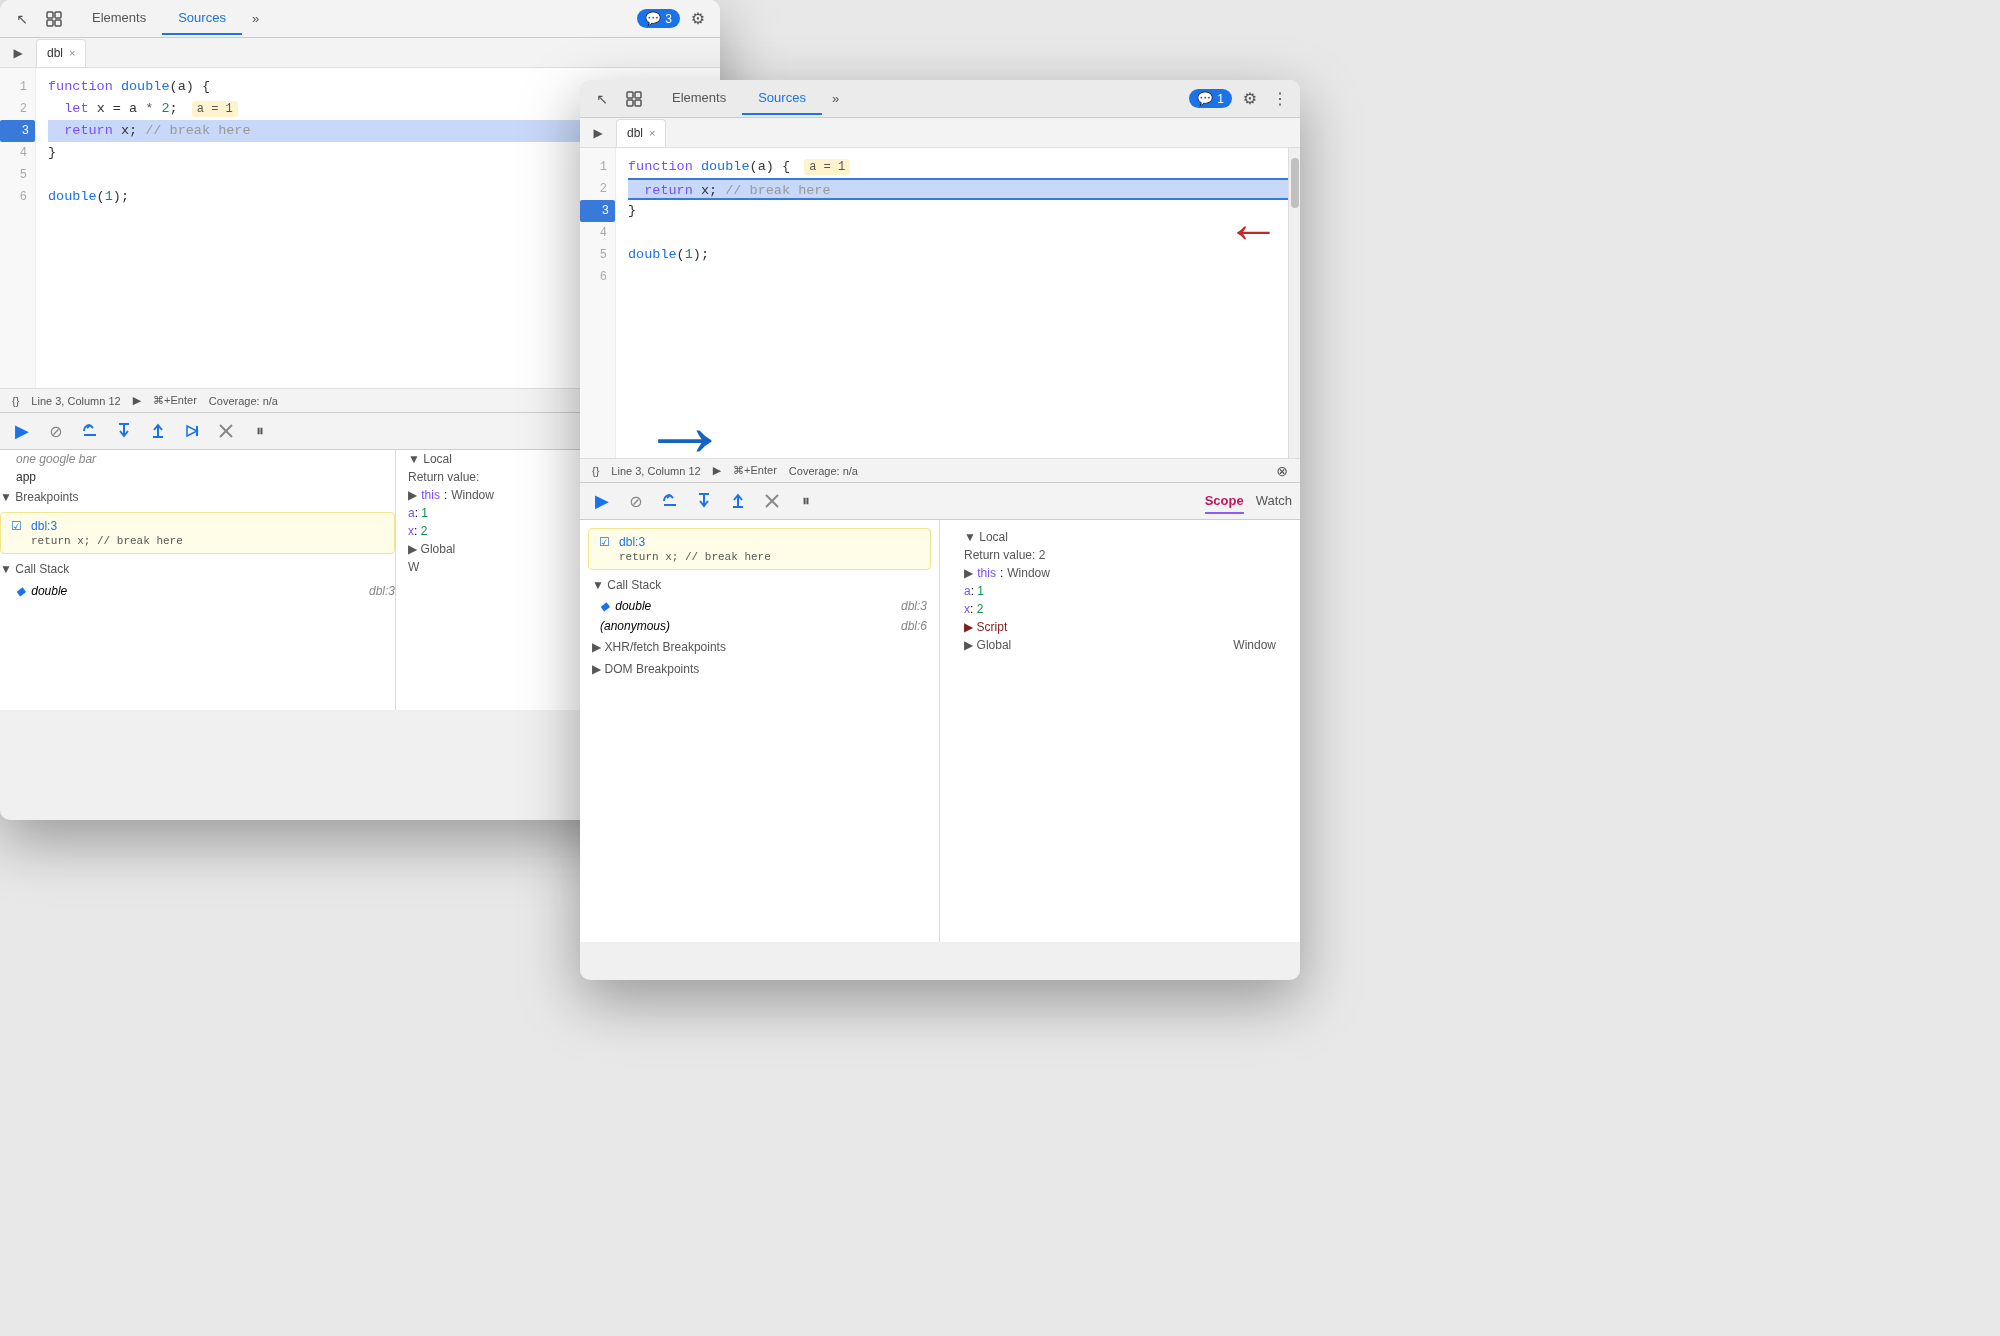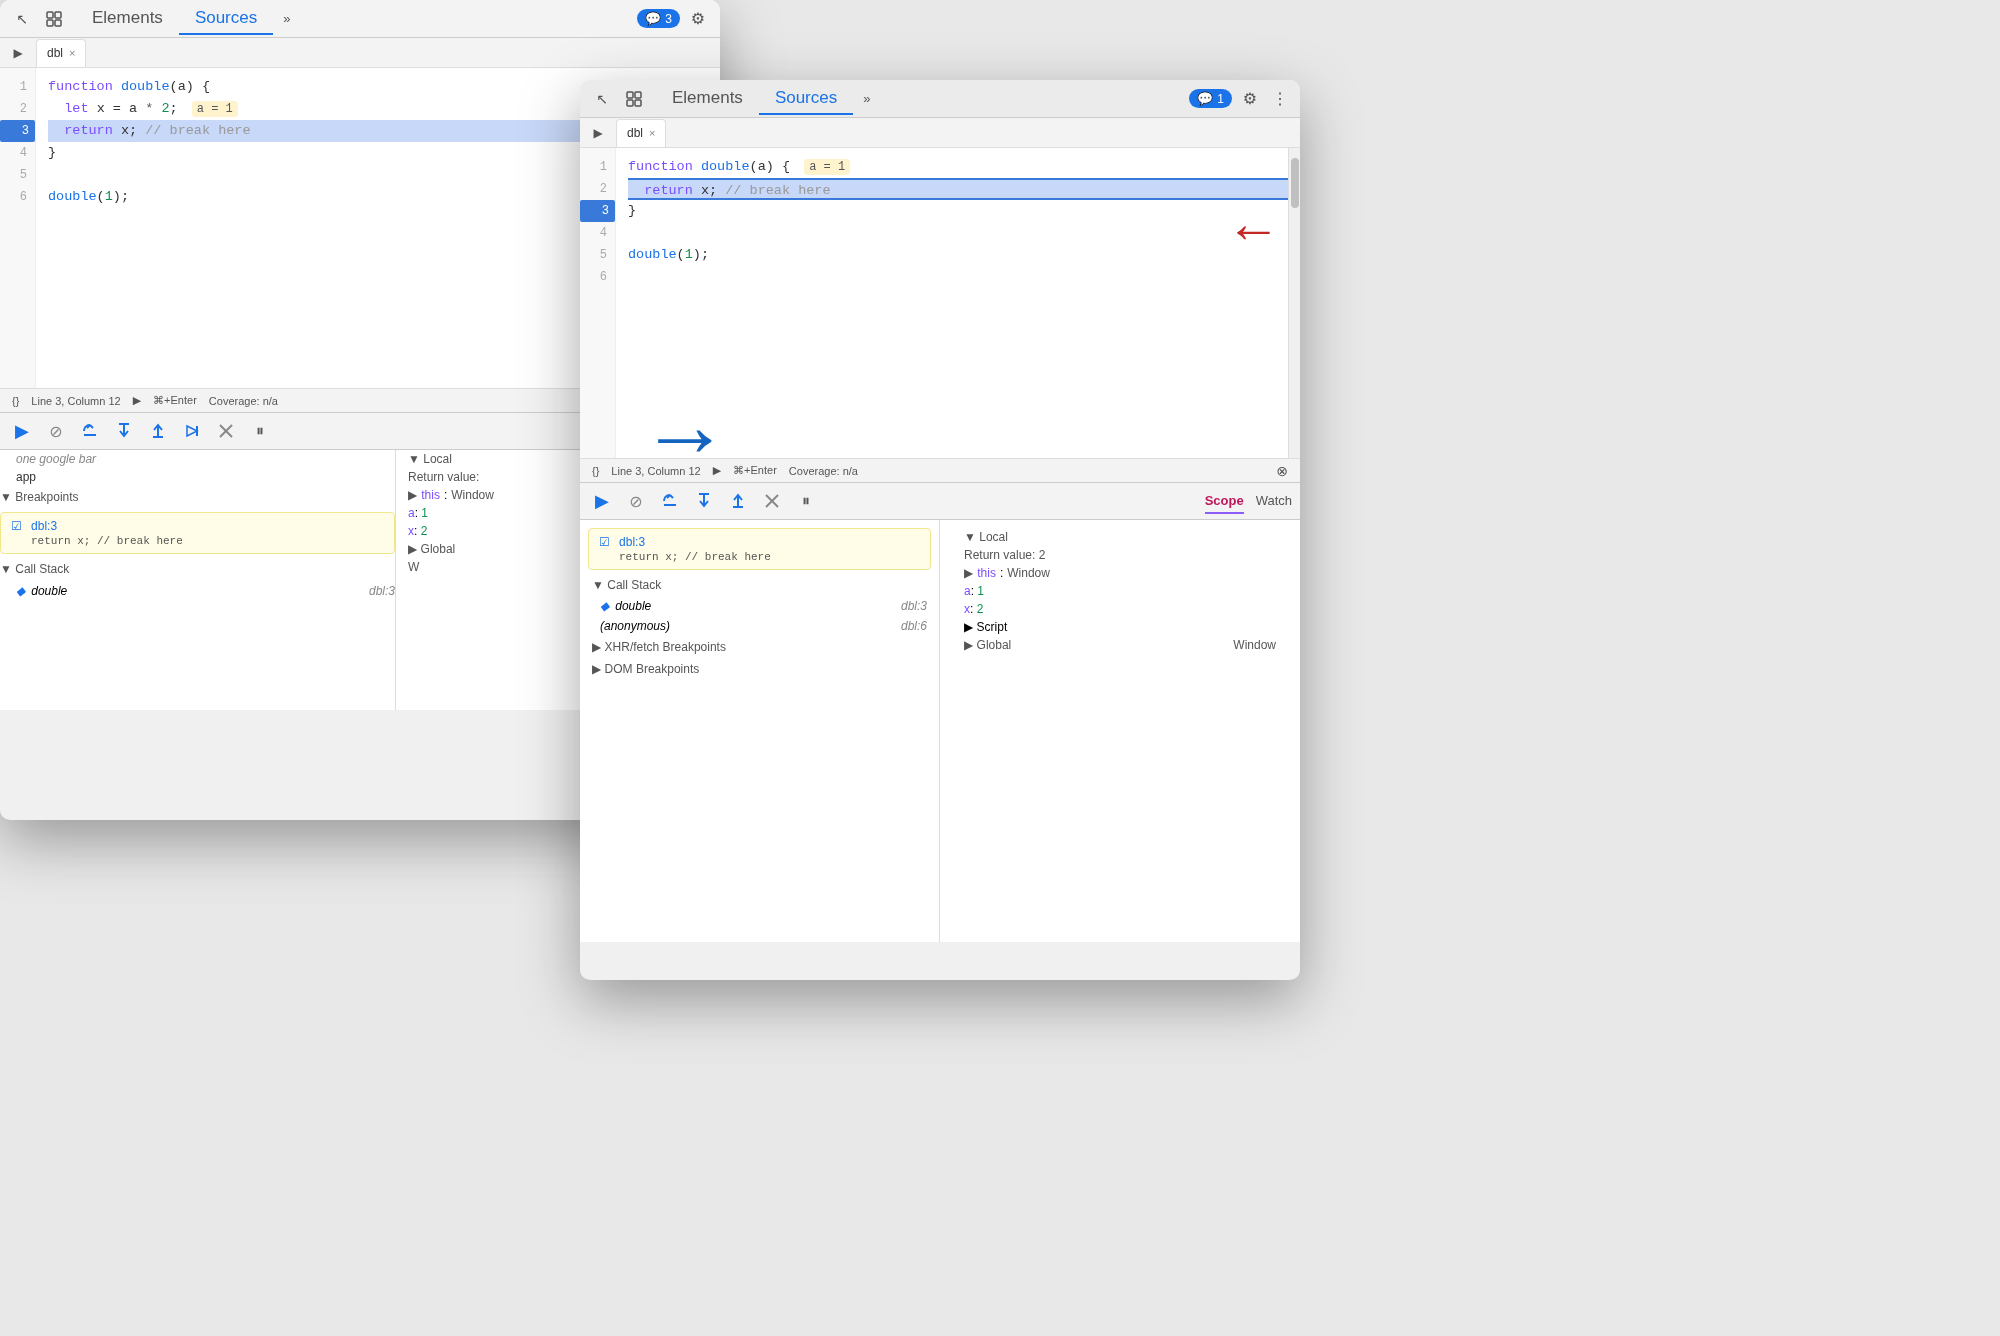--- a/index.html
+++ b/index.html
@@ -103,21 +103,21 @@
 
     .tab-group {
       display: flex;
       align-items: center;
       gap: 0;
       margin-left: 4px;
     }
 
     .tab {
       padding: 6px 16px;
-      font-size: 17px;
+      font-size: 13px;
       color: #555;
       cursor: pointer;
       border-bottom: 2px solid transparent;
       height: 32px;
       display: flex;
       align-items: center;
     }
 
     .tab.active {
       color: #1a73e8;
@@ -783,21 +783,21 @@
             <span>: </span>
             <span class="scope-cls">Window</span>
         </div>
         <div class="scope-item">
           <span class="scope-key">a</span><span>: </span><span class="scope-val">1</span>
         </div>
         <div class="scope-item">
           <span class="scope-key">x</span><span>: </span><span class="scope-val">2</span>
         </div>
         <div class="scope-item scope-expand">
-          <span style="color:#000000;">▶ Script</span>
+          <span style="color:#7f1d1d;">▶ Script</span>
         </div>
         <div class="scope-item scope-expand">
           <span style="color:#555;">▶ Global</span>
           <span style="margin-left:auto; color:#555;">Window</span>
         </div>
       </div>
     </div>
   </div>
 </div>
 

